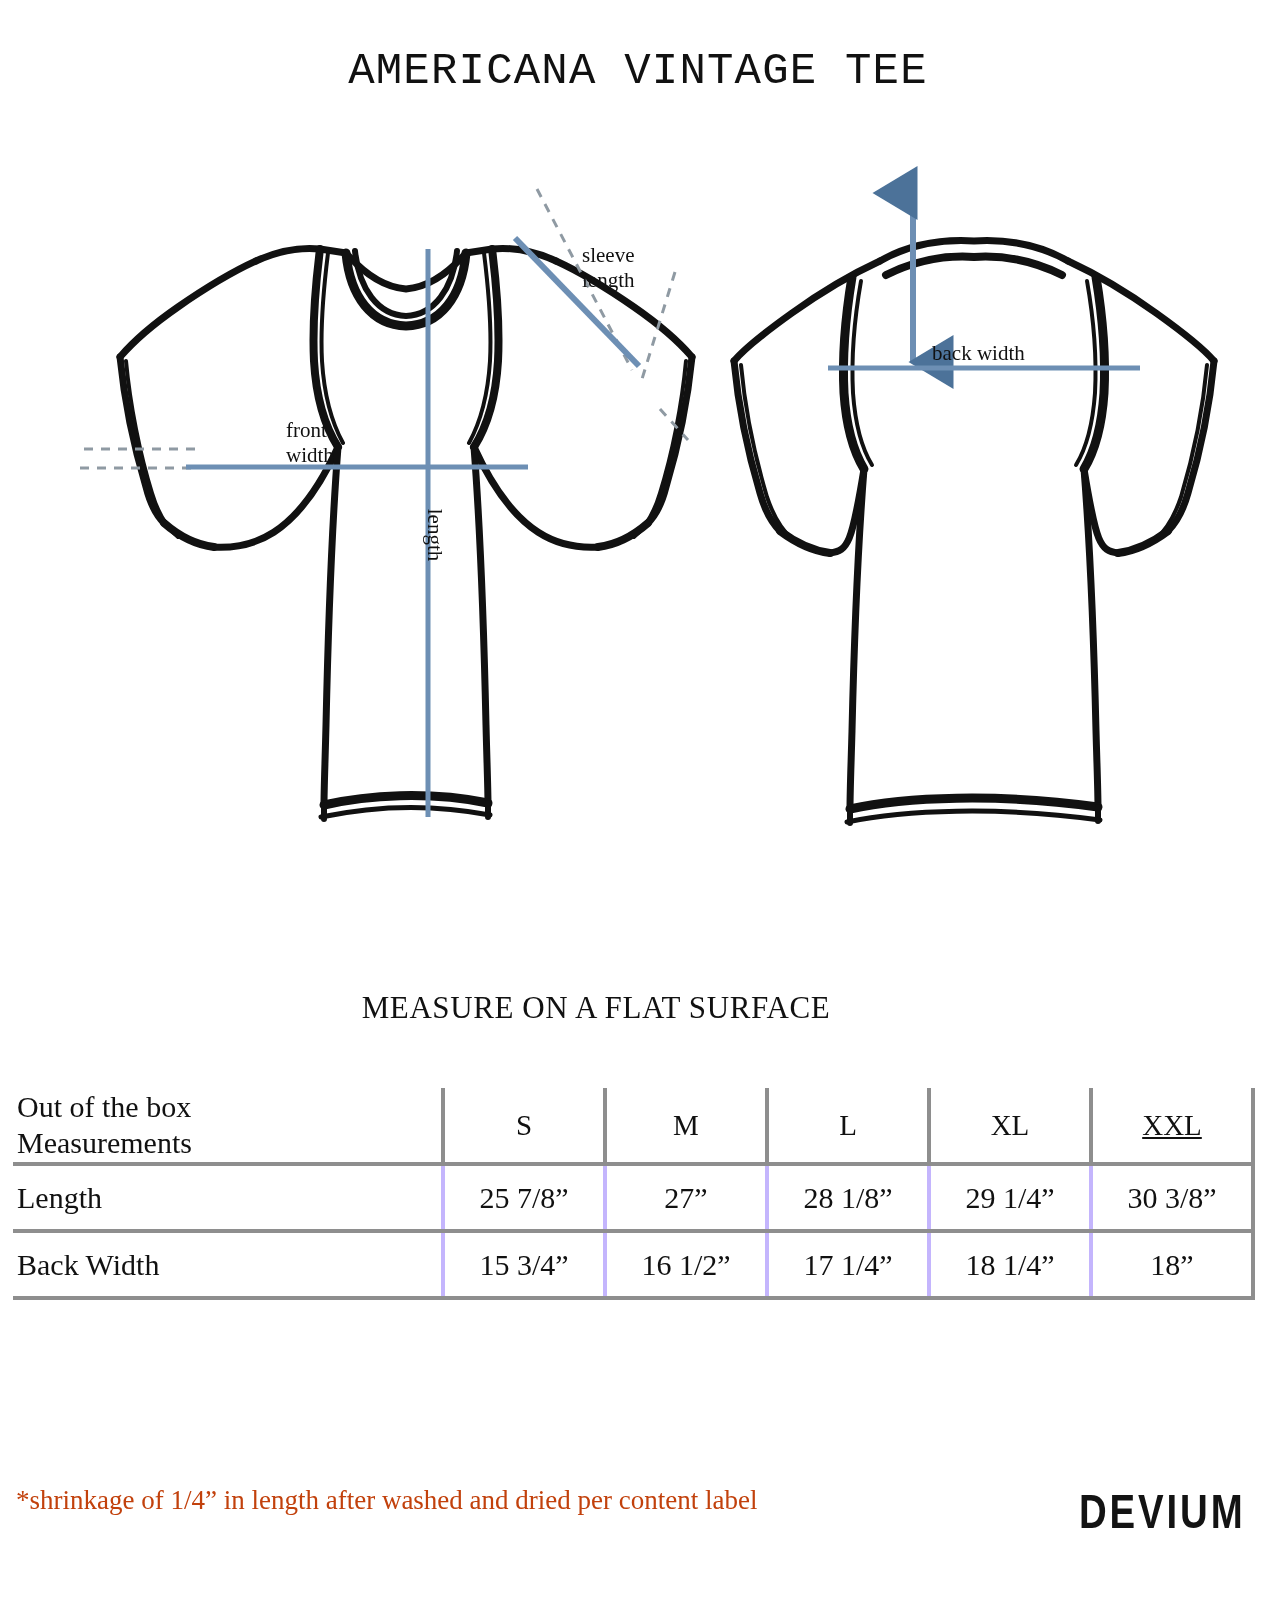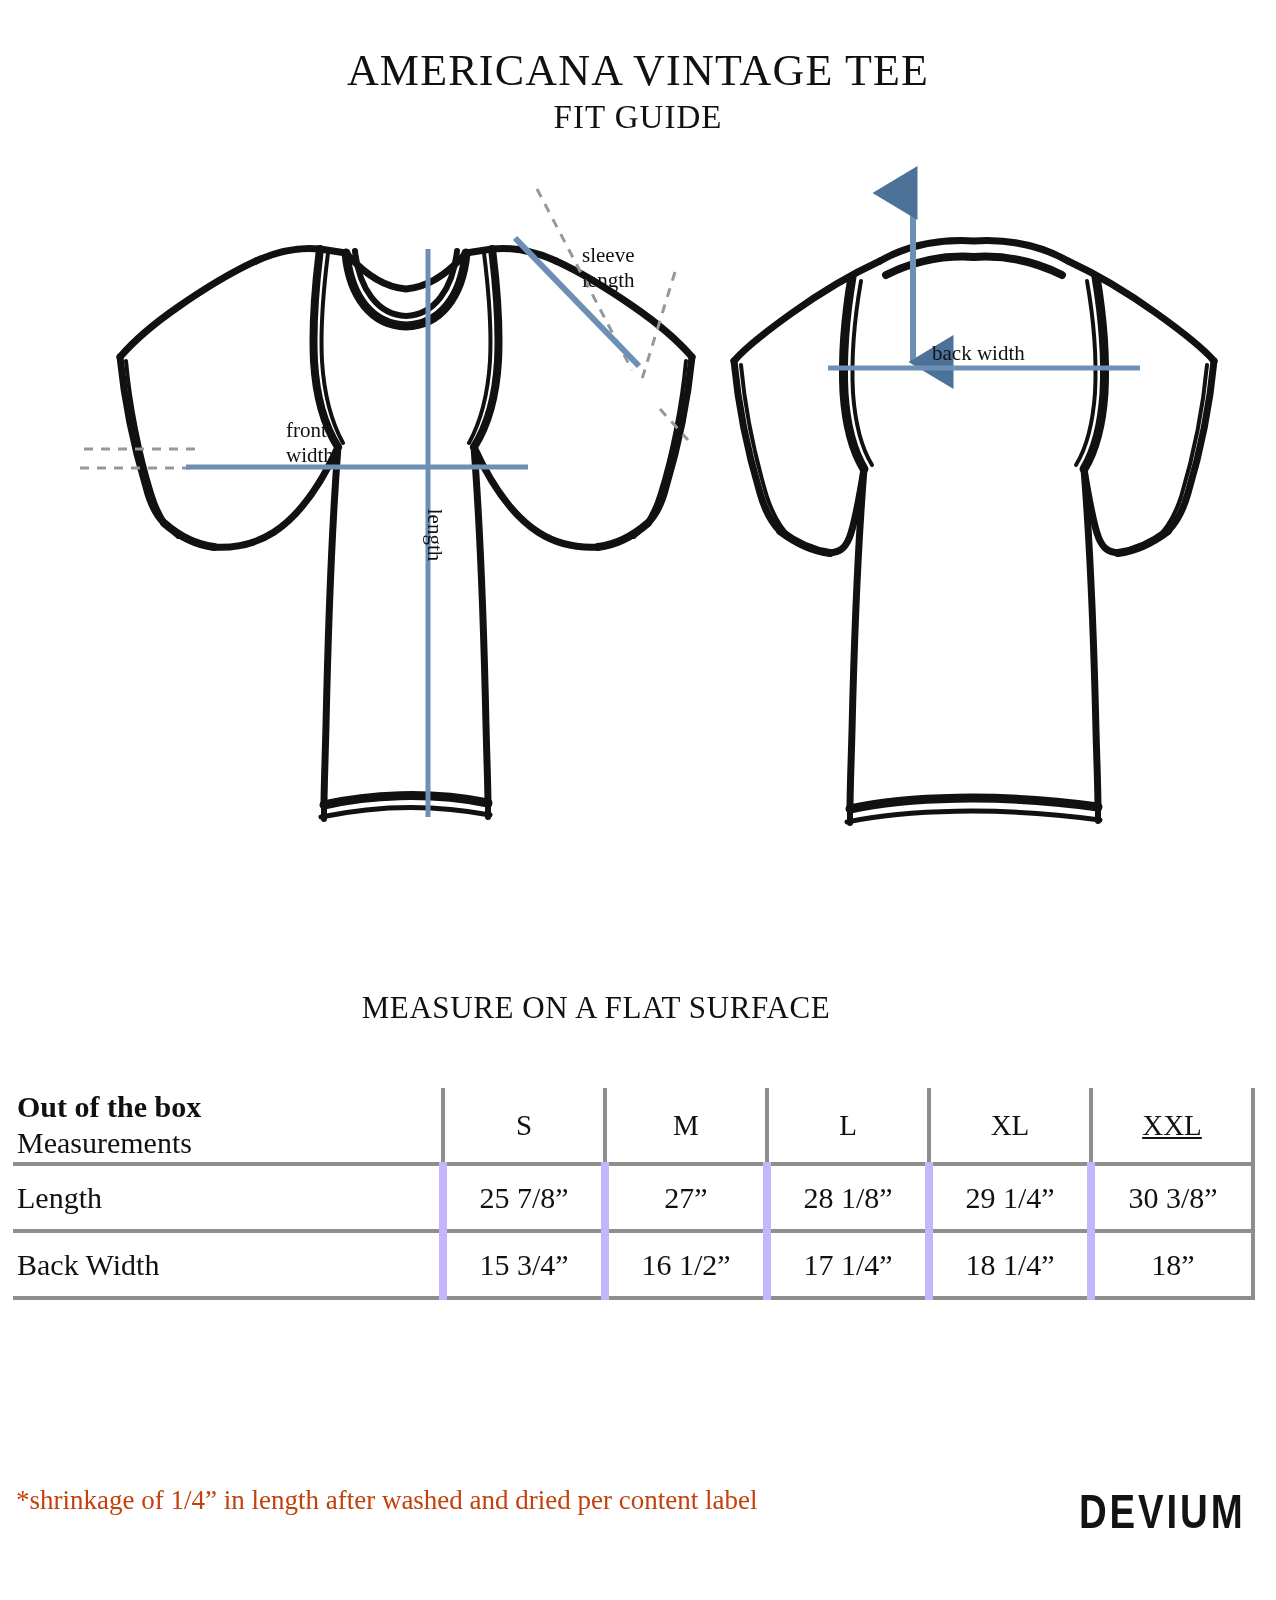--- a/index.html
+++ b/index.html
@@ -19,21 +19,21 @@
 
   
   .header {
     position: absolute;
     top: 48px;
     left: 0;
     width: 1276px;
     text-align: center;
   }
   .title-main {
-    font-family: Liberation Serif, serif;
+    font-family: Liberation Mono, monospace;
     font-size: 44px;
     letter-spacing: 1.2px;
     font-weight: 400;
     line-height: 1.05;
     white-space: nowrap;
     text-align: center;
   }
   .title-sub {
     font-family: "Liberation Serif", "DejaVu Serif", serif;
     font-size: 33px;
@@ -124,31 +124,31 @@
     font-size: 30px;
     text-align: center;
     border-bottom: 4px solid #8e8e8e;
   }
   tr.data-row td.rowlabel {
     text-align: left;
     padding-left: 4px;
     font-size: 30px;
   }
   tr.data-row td.val {
-    border-left: 8px solid #c4b5fd;
+    border-left: 4px solid #c4b5fd;
   }
   tr.data-row td.val.last {
     border-right: 4px solid #8e8e8e;
   }
 
   .headstack {
     display: block;
     line-height: 1.2;
   }
-  .headstack .l1 { display: block; font-weight: bold; }
+  .headstack .l1 { display: block; }
   .headstack .l2 { display: block; }
 
   
   .footnote {
     position: absolute;
     top: 1485px;
     left: 16px;
     font-family: "Liberation Serif", "DejaVu Serif", serif;
     font-size: 27px;
     color: #c2410c;
@@ -165,21 +165,20 @@
     transform: scaleY(1.18) scaleX(0.96);
     transform-origin: right center;
     color: #131313;
   }
 </style>
 </head>
 <body>
 
 <div class="header">
   <div class="title-main">AMERICANA VINTAGE TEE</div>
-  <div class="title-sub">FIT GUIDE</div>
 </div>
 
 <div class="diagram">
 <svg width="1276" height="700" viewBox="0 0 1276 700" xmlns="http://www.w3.org/2000/svg">
 
   <g fill="none" stroke="#111111" stroke-linecap="round" stroke-linejoin="round">
 
     <path d="M 228,96 C 250,86 272,82 292,84
              L 318,88
              C 332,104 352,122 378,124

